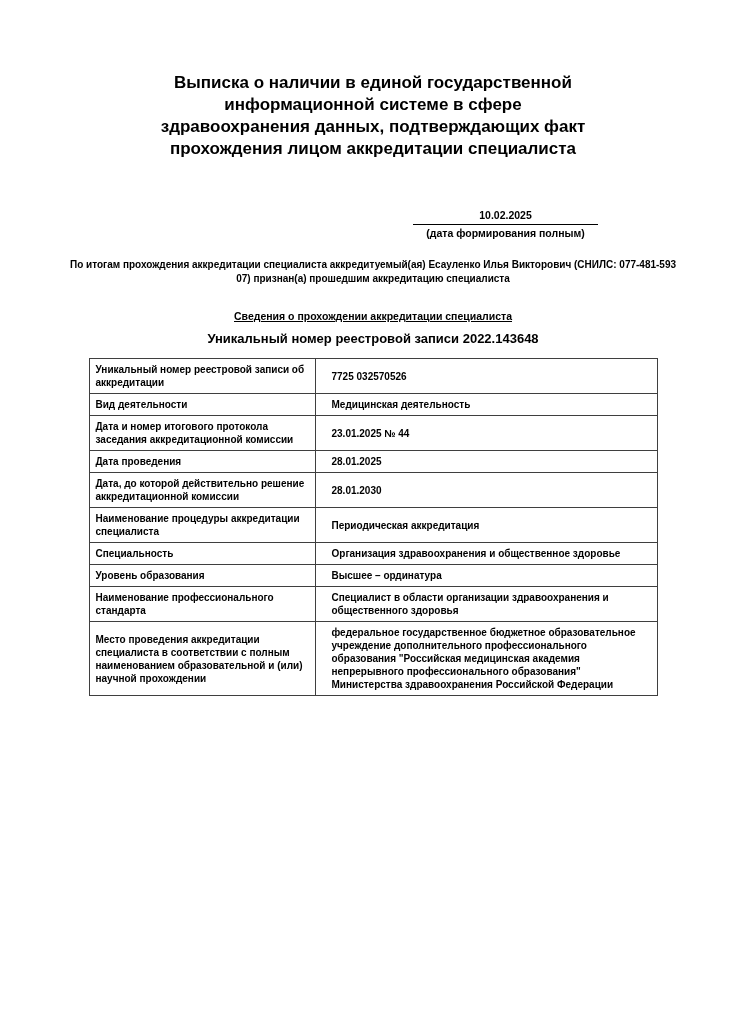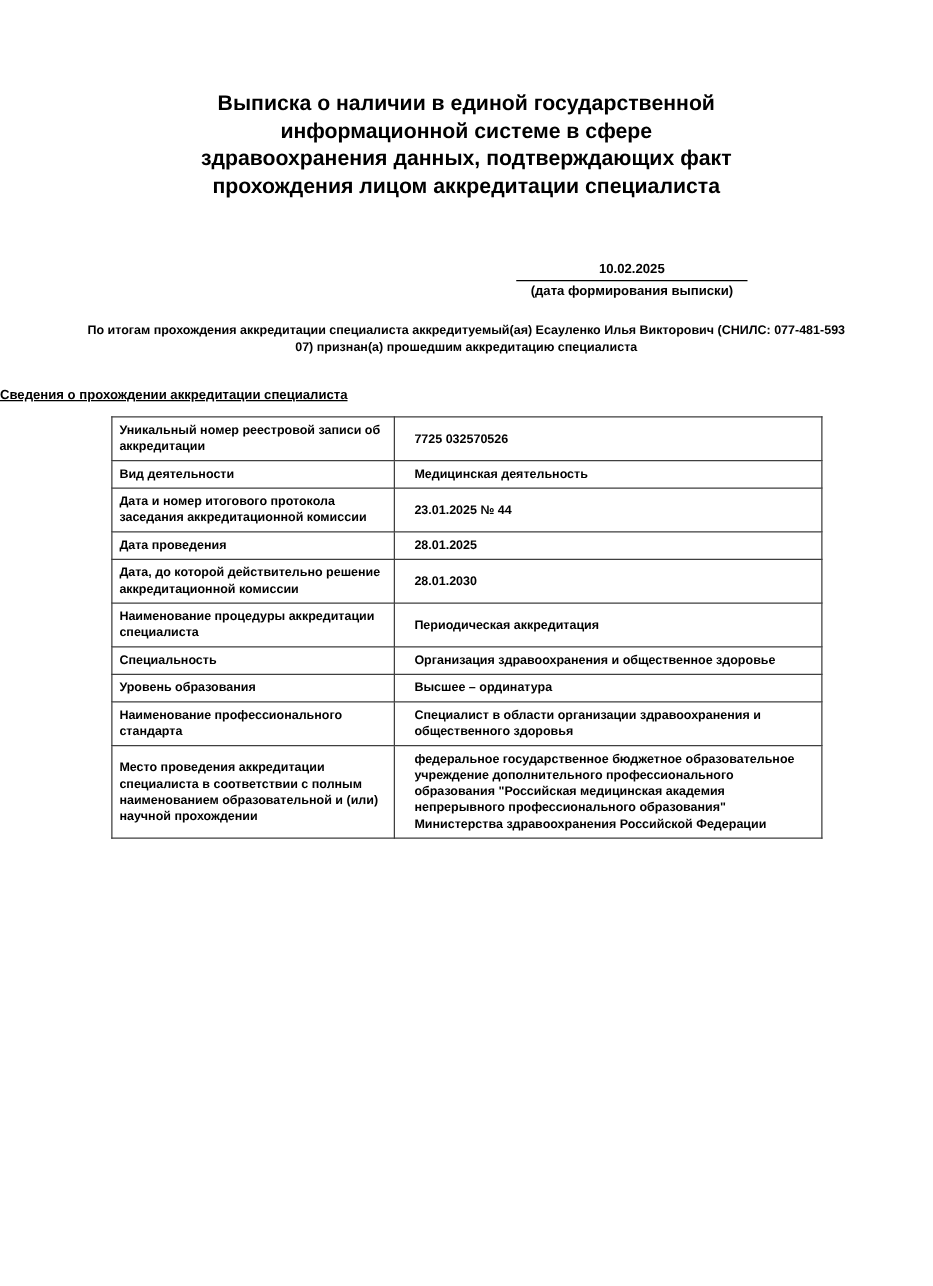--- a/index.html
+++ b/index.html
@@ -47,20 +47,21 @@
     max-width: 620px;
     margin: 18px auto 0 auto;
     font-size: 10px;
     line-height: 14px;
     text-align: center;
   }
   .section-heading {
     margin-top: 24px;
     font-size: 10.5px;
     line-height: 13px;
+    text-align: center;
     text-decoration: underline;
     font-weight: bold;
   }
   .registry-number {
     margin-top: 7px;
     font-size: 13px;
     line-height: 18px;
     text-align: center;
     font-weight: bold;
   }
@@ -84,27 +85,28 @@
 </style>
 </head>
 <body>
 
 <div class="page">
 
   <h1 class="title">Выписка о наличии в единой государственной информационной системе в сфере здравоохранения данных, подтверждающих факт прохождения лицом аккредитации специалиста</h1>
 
   <div class="date-block">
     <div class="date-value">10.02.2025</div>
-    <div class="date-caption">(дата формирования выписки)</div>
+    <div class="date-caption">(дата формирования полным)</div>
   </div>
 
   <p class="intro">По итогам прохождения аккредитации специалиста аккредитуемый(ая) Есауленко Илья Викторович (СНИЛС: 077-481-593 07) признан(а) прошедшим аккредитацию специалиста</p>
 
   <h2 class="section-heading">Сведения о прохождении аккредитации специалиста</h2>
 
+  <h3 class="registry-number">Уникальный номер реестровой записи 2022.143648</h3>
 
   <table class="details-table">
     <tbody>
       <tr>
         <td class="label-cell">Уникальный номер реестровой записи об аккредитации</td>
         <td class="value-cell">7725 032570526</td>
       </tr>
       <tr>
         <td class="label-cell">Вид деятельности</td>
         <td class="value-cell">Медицинская деятельность</td>

